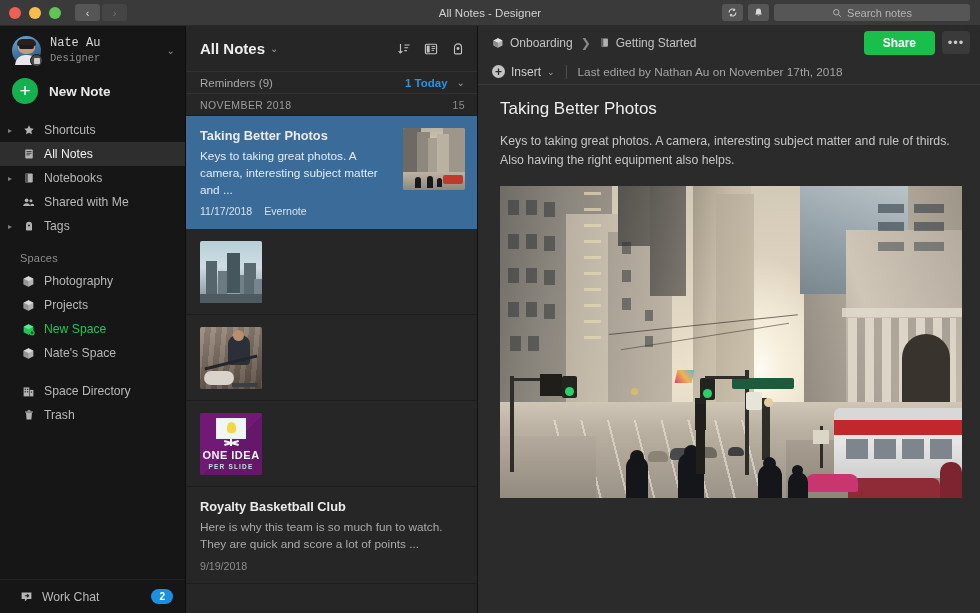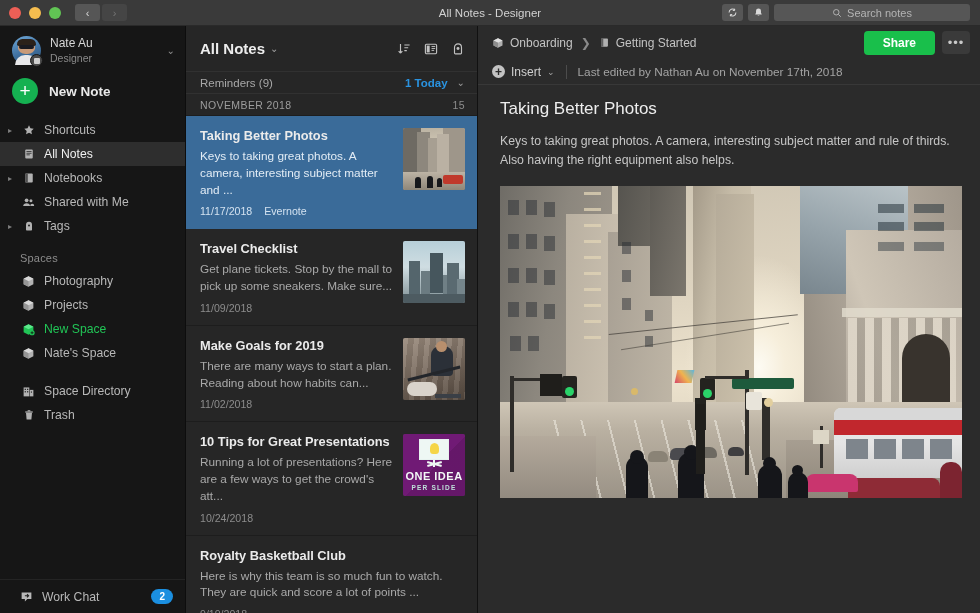--- a/index.html
+++ b/index.html
@@ -86,21 +86,21 @@
   }
   .avatar .badge {
     position: absolute; right: -2px; bottom: -2px;
     width: 13px; height: 13px; border-radius: 50%;
     background: #4a4a4a; border: 1.5px solid #161616;
     display: flex; align-items: center; justify-content: center;
   }
   .avatar .badge i {
     width: 6px; height: 6px; background: #cfcfcf; border-radius: 1px; display:block;
   }
-  .acctname { margin-left: 9px; line-height: 1.25; }
+  .acctname { margin-left: 9px; line-height: 1.25; font-family: Liberation Mono, monospace; }
   .acctname .n { font-size: 12px; color: #d7d7d7; }
   .acctname .r { font-size: 10.5px; color: #8a8a8a; margin-top: 1px; }
   .acct .chev { margin-left: auto; color: #8f8f8f; font-size: 10px; }
 
   .newnote { display: flex; align-items: center; padding: 5px 12px 12px 12px; }
   .plusbtn {
     width: 26px; height: 26px; border-radius: 50%; background: #15b151;
     display: flex; align-items: center; justify-content: center;
     color: #fff; font-size: 19px; line-height: 0; font-weight: 300;
   }
@@ -692,68 +692,47 @@
               <div class="road"></div>
                 <div class="red"></div>
               <div class="p1"></div>
                 <div class="p2"></div>
                 <div class="p3"></div>
             </div>
           </div>
         </div>
 
         <div class="note">
-          <div class="col">
-            <div class="title">Travel Checklist</div>
-            <div class="snip">Get plane tickets. Stop by the mall to pick up some sneakers. Make sure...</div>
-            <div class="meta">
-              <span>11/09/2018</span>
-            </div>
-          </div>
           <div class="thumb">
             <div class="ph th-city">
               <div class="t1"></div>
                 <div class="t2"></div>
                 <div class="t3"></div>
               <div class="t4"></div>
                 <div class="t5"></div>
                 <div class="t6"></div>
                 <div class="fg"></div>
             </div>
           </div>
         </div>
 
         <div class="note">
-          <div class="col">
-            <div class="title">Make Goals for 2019</div>
-            <div class="snip">There are many ways to start a plan. Reading about how habits can...</div>
-            <div class="meta">
-              <span>11/02/2018</span>
-            </div>
-          </div>
           <div class="thumb">
             <div class="ph th-gym">
               <div class="bgblur"></div>
                 <div class="person"></div>
                 <div class="head"></div>
               <div class="bar"></div>
                 <div class="lying"></div>
                 <div class="bench"></div>
             </div>
           </div>
         </div>
 
         <div class="note">
-          <div class="col">
-            <div class="title">10 Tips for Great Presentations</div>
-            <div class="snip">Running a lot of presentations? Here are a few ways to get the crowd's att...</div>
-            <div class="meta">
-              <span>10/24/2018</span>
-            </div>
-          </div>
           <div class="thumb">
             <div class="ph th-slide">
               <div class="shade"></div>
               <div class="screen"></div>
                 <div class="bulb"></div>
               <div class="stand"></div>
                 <div class="legs2"></div>
                 <div class="legs3"></div>
               <div class="l1">ONE IDEA</div>
                 <div class="l2">PER SLIDE</div>

